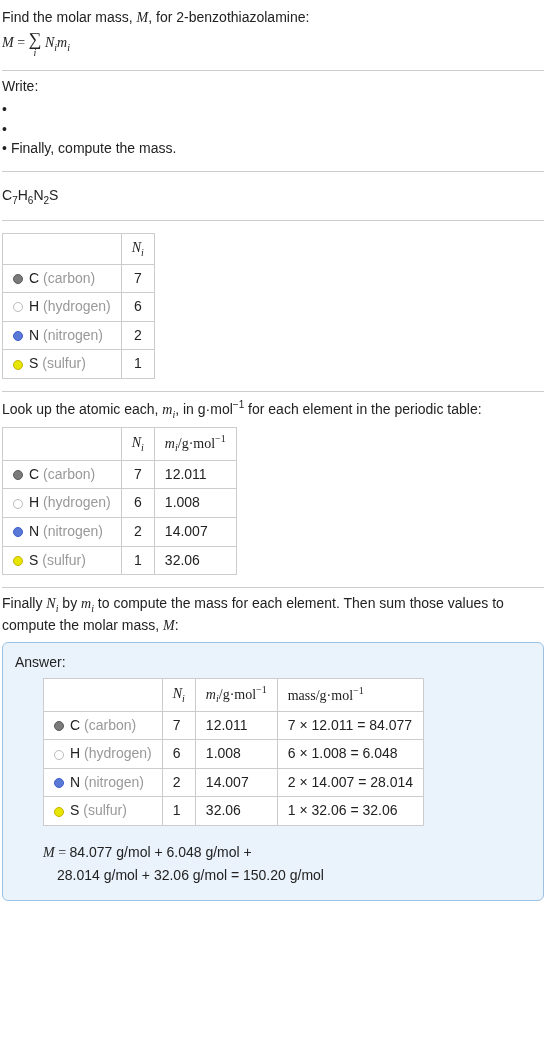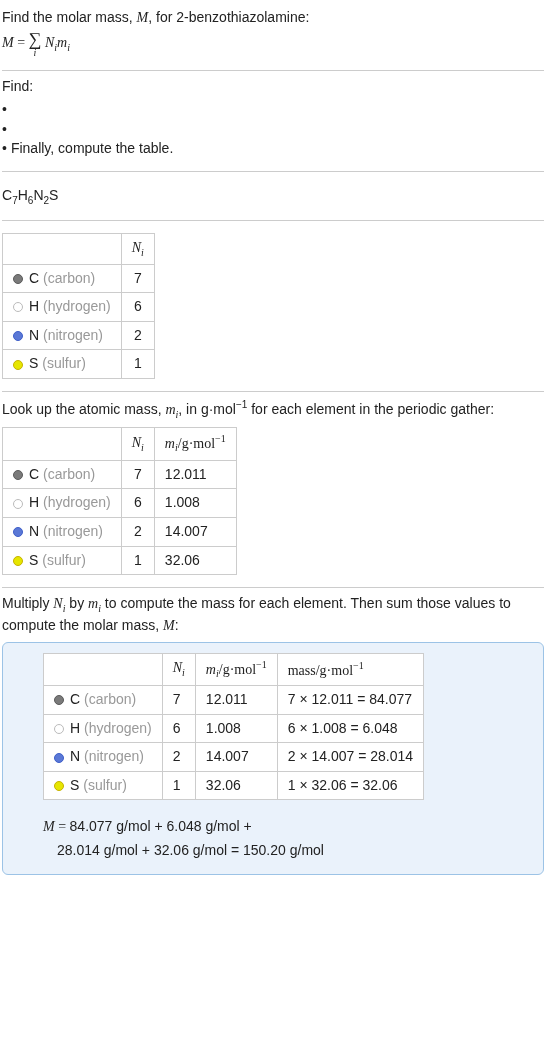--- a/index.html
+++ b/index.html
@@ -111,31 +111,31 @@
       <span class="sigma" style="font-size:18px;">∑</span><br>
       <span class="sub" style="display:block; font-style:italic;">i</span>
     </span>
     <span>N</span><span class="sub">i</span><span>m</span><span class="sub">i</span>
   </div>
 </div>
 
 <hr class="divider">
 
 <div class="section">
-  <div>Find:</div>
+  <div>Write:</div>
   <div class="plan-items">
     <div class="plan-item">
       <span class="bullet">•</span>
     </div>
     <div class="plan-item">
       <span class="bullet">•</span>
     </div>
     <div class="plan-item">
       <span class="bullet">•</span>
-      <span>Finally, compute the table.</span>
+      <span>Finally, compute the mass.</span>
     </div>
   </div>
 </div>
 
 <hr class="divider">
 
 <div class="section">
   <div class="chem-formula" style="margin-top:8px;">
     <span>C</span><span class="n">7</span><span>H</span><span class="n">6</span><span>N</span><span class="n">2</span><span>S</span>
   </div>
@@ -167,21 +167,21 @@
       <td class="center">1</td>
     </tr>
   </tbody>
     </table>
 </div>
 
 <hr class="divider">
 
 <div class="section">
   <div>
-    <span>Look up the atomic mass, </span><span class="var">m<span class="sub">i</span></span><span>, in g·mol</span><span class="sup">−1</span><span> for each element in the periodic gather:</span>
+    <span>Look up the atomic each, </span><span class="var">m<span class="sub">i</span></span><span>, in g·mol</span><span class="sup">−1</span><span> for each element in the periodic table:</span>
   </div>
   <table class="data">
     <tbody>
         <tr>
       <th></th>
       <th class="center"><span>N</span><span class="sub">i</span></th>
       <th><span>m</span><span class="sub">i</span><span style="font-style:normal;font-family:inherit">/g·mol</span><span class="sup" style="font-style:normal">−1</span></th>
     </tr>
     <tr>
       <td><span class="elem-swatch" style="background:#7a7a7a;border-color:#5b5b5b"></span><span class="sym">C</span> <span class="elem-name">(carbon)</span></td>
@@ -204,24 +204,25 @@
       <td>32.06</td>
     </tr>
   </tbody>
     </table>
 </div>
 
 <hr class="divider">
 
 <div class="section" style="padding-bottom:2px;">
   <div>
-    <span>Multiply </span><span class="var">N<span class="sub">i</span></span><span> by </span><span class="var">m<span class="sub">i</span></span><span> to compute the mass for each element. Then sum those values to compute the molar mass, </span><span class="var">M</span><span>:</span>
+    <span>Finally </span><span class="var">N<span class="sub">i</span></span><span> by </span><span class="var">m<span class="sub">i</span></span><span> to compute the mass for each element. Then sum those values to compute the molar mass, </span><span class="var">M</span><span>:</span>
   </div>
 
   <div class="answer-box">
+    <div class="answer-label">Answer:</div>
     <div class="answer-inner">
       <table class="answer">
         <tbody>
             <tr>
           <th></th>
           <th class="center"><span>N</span><span class="sub">i</span></th>
           <th><span>m</span><span class="sub">i</span><span style="font-style:normal;font-family:inherit">/g·mol</span><span class="sup" style="font-style:normal">−1</span></th>
           <th><span style="font-style:normal;font-family:inherit">mass/g·mol</span><span class="sup" style="font-style:normal">−1</span></th>
         </tr>
         <tr>

